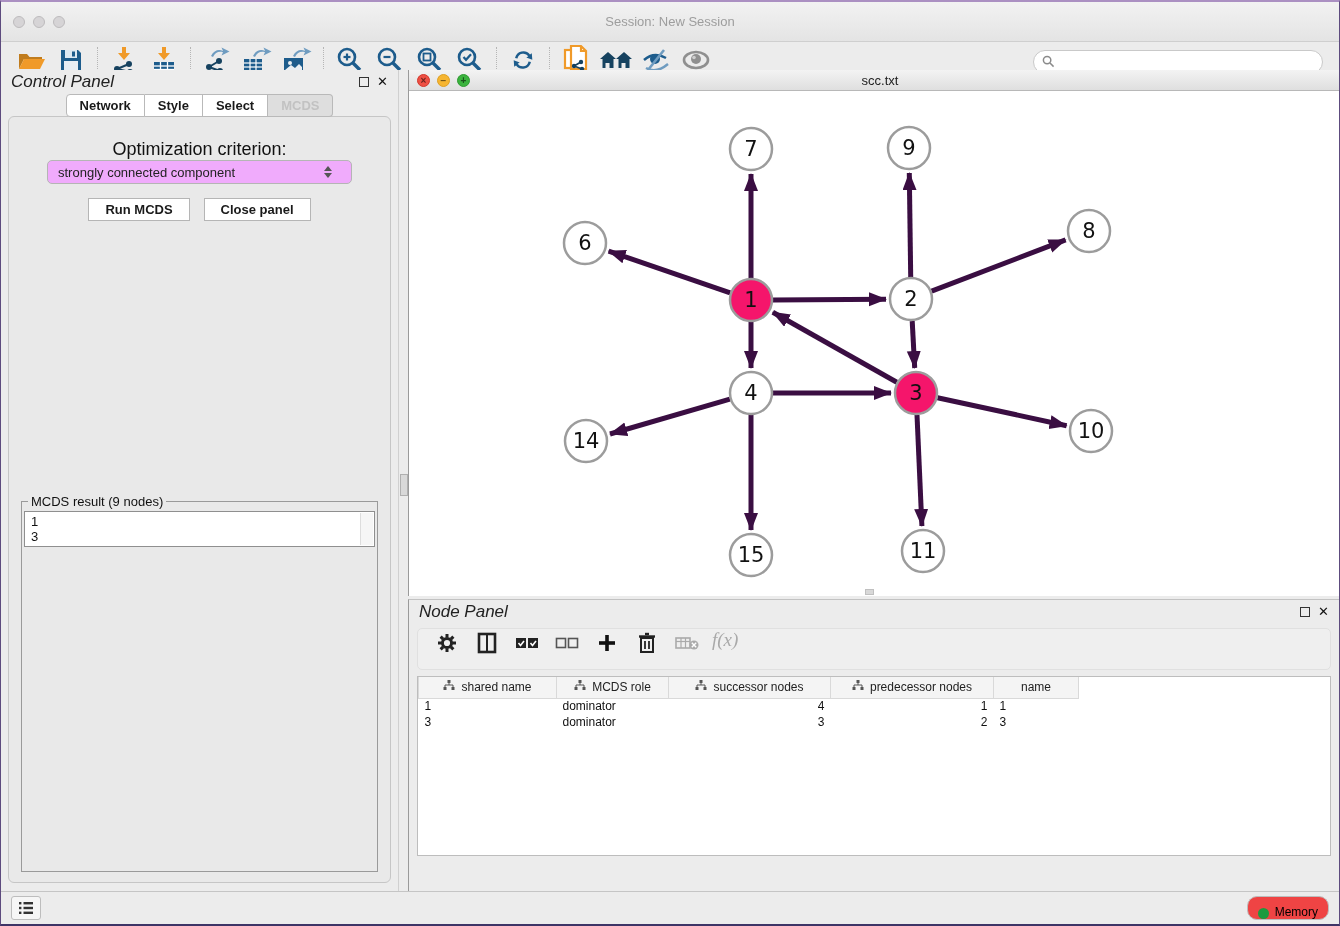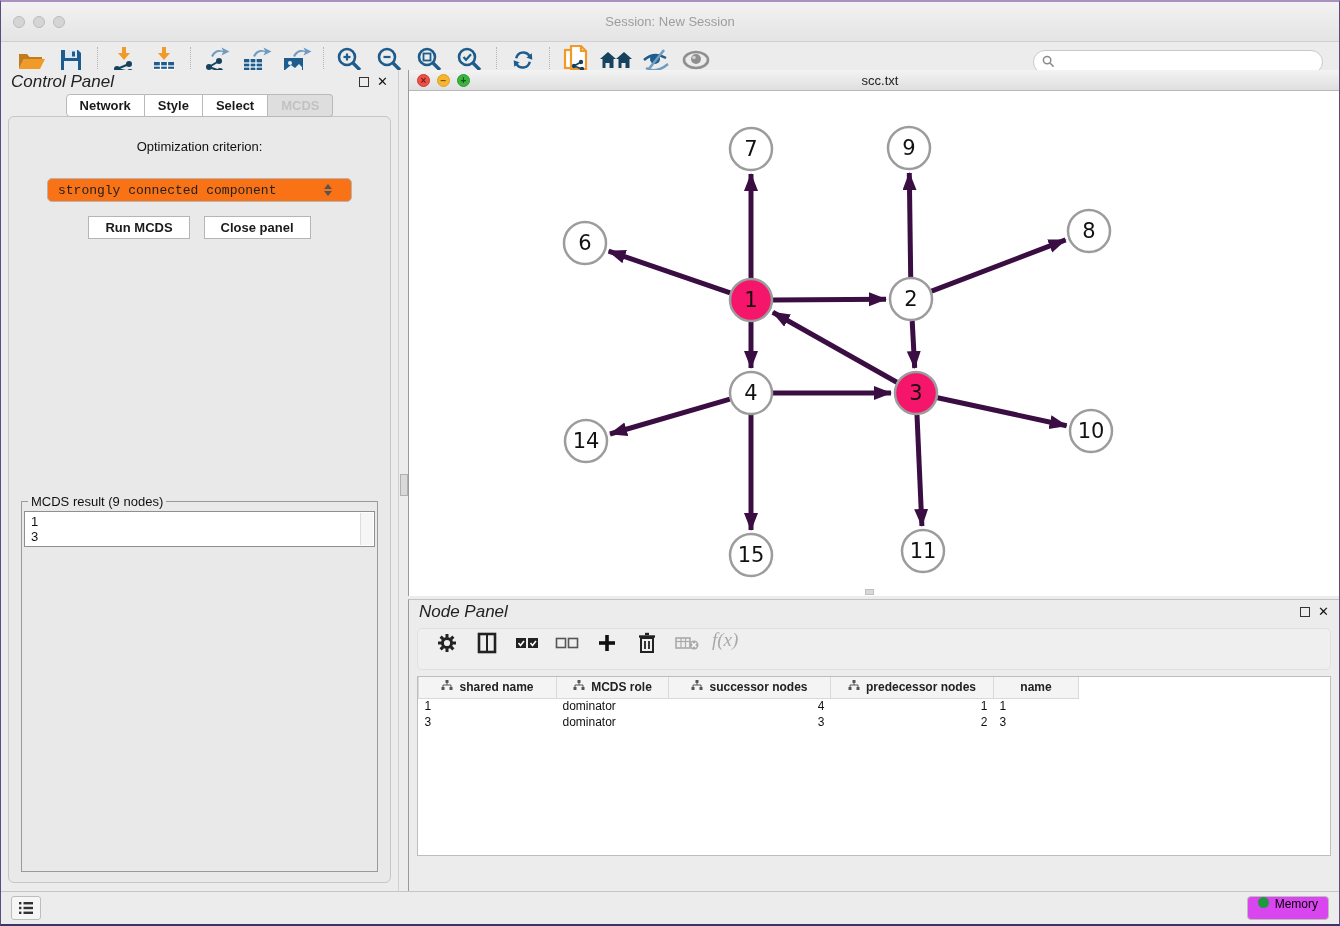--- a/index.html
+++ b/index.html
@@ -38,23 +38,23 @@
   .close-ic { font-size:13px; font-weight:bold; color:#111; line-height:10px; }
   .tabs-row { display:flex; justify-content:center; position:relative; z-index:2; margin-bottom:-1px; }
   .seg { display:flex; }
   .seg .tab { background:#fff; border:1px solid #b9b9b9; border-left:none; padding:3px 13px;
     font-size:13px; font-weight:bold; color:#1a1a1a; cursor:pointer; }
   .seg .tab:first-child { border-left:1px solid #b9b9b9; border-radius:4px 0 0 4px; }
   .seg .tab:last-child { border-radius:0 4px 4px 0; }
   .seg .tab.active { background:#dedede; color:#c2c2c2; }
   .cp-content { flex:1; margin:0 7px 8px 7px; background:#e9e9e9; border:1px solid #c6c6c6;
     border-radius:6px; display:flex; flex-direction:column; padding:14px 12px 10px; }
-  .opt-label { text-align:center; font-size:13px; margin-top:8px; margin-bottom:24px; color:#111; }
-  .dropdown { height:24px; margin:0 26px; background:#f97316; border:1px solid #b5b5b5; border-radius:5px;
-    display:flex; align-items:center; padding:0 15px 0 10px; font-size:13px; cursor:pointer;font-family:Liberation Mono, monospace; }
+  .opt-label { text-align:center; font-size:18px; margin-top:8px; margin-bottom:0; color:#111; }
+  .dropdown { height:24px; margin:0 26px; background:#f0abfc; border:1px solid #b5b5b5; border-radius:5px;
+    display:flex; align-items:center; padding:0 15px 0 10px; font-size:13px; cursor:pointer; }
   .dropdown .dd-val { flex:1; }
   .stepper { display:flex; flex-direction:column; gap:2px; align-items:center; padding:0 4px; }
   .stepper i { width:0; height:0; border-left:4px solid transparent; border-right:4px solid transparent; }
   .stepper .up { border-bottom:5px solid #555; }
   .stepper .dn { border-top:5px solid #555; }
   .btn-row { display:flex; justify-content:center; gap:14px; margin-top:14px; }
   .push-btn { background:#fff; border:1px solid #b5b5b5; border-radius:0; padding:3px 16px;
     font-size:13px; font-weight:bold; color:#1a1a1a; cursor:pointer; }
   .cp-spacer { flex:1; }
   fieldset.result { border:1px solid #9a9a9a; padding:2px; height:378px; background:#e9e9e9; }
@@ -83,34 +83,34 @@
   
   .tp-gap { height:3px; background:#ececec; }
   .table-panel { flex:1; background:#ececec; border-left:1px solid #9a9a9a; border-top:1px solid #c2c2c2;
     display:flex; flex-direction:column; position:relative; }
   .tp-toolbar { margin:4px 8px 0; background:#efefef; border:1px solid #e0e0e0; border-radius:5px;
     height:42px; display:flex; align-items:flex-start; gap:10px; padding:0 14px; }
   .tp-btn { background:none; border:none; width:30px; height:30px; display:flex; align-items:center; justify-content:center; cursor:pointer; }
   .fx { font-family:"Liberation Serif",serif; font-style:italic; font-size:19px; color:#a9a9a9; }
   .tp-table-wrap { margin:6px 8px 0; background:#fff; border:1px solid #bdbdbd; height:180px; overflow:hidden; }
   table.dt { border-collapse:collapse; font-size:12px; }
-  table.dt th { background:#f4f4f4; border:1px solid #d9d9d9; border-top:none; font-weight:bold;
+  table.dt th { background:#f4f4f4; border:1px solid #d9d9d9; border-top:none; font-weight:normal;
     height:21px; padding:0 6px; white-space:nowrap; }
   table.dt th .hcell { display:flex; align-items:center; gap:6px; justify-content:center; }
   table.dt td { height:16px; padding:0 6px; font-size:12px; color:#111; }
   td.al { text-align:left; } td.ar { text-align:right; }
   .tp-tabs { position:absolute; bottom:8px; left:0; right:0; display:flex; justify-content:center; }
   
   .statusbar { position:absolute; left:0; right:0; bottom:0; height:33px; background:#ececec;
     border-top:1px solid #c5c5c5; display:flex; align-items:center; padding:0 10px; }
   .sb-left-btn { width:30px; height:24px; background:#f6f6f6; border:1px solid #bdbdbd; border-radius:3px;
     display:flex; align-items:center; justify-content:center; cursor:pointer; }
   .sb-spacer { flex:1; }
-  .memory-btn { height:24px; background:#d946ef; border:1px solid #bdbdbd; border-radius:4px;
-    display:flex; align-items:flex-start; gap:6px; padding:0 10px; font-size:12px; cursor:pointer; }
+  .memory-btn { height:24px; background:#ef4444; border:1px solid #bdbdbd; border-radius:10px;
+    display:flex; align-items:flex-end; gap:6px; padding:0 10px; font-size:12px; cursor:pointer; }
   .mem-dot { width:11px; height:11px; border-radius:50%; background:#1d9a3f; }
 </style>
 </head>
 <body>
 
 <div class="titlebar">
   <div class="tl-dots">
     <span class="tl-dot"></span>
     <span class="tl-dot"></span>
     <span class="tl-dot"></span>

